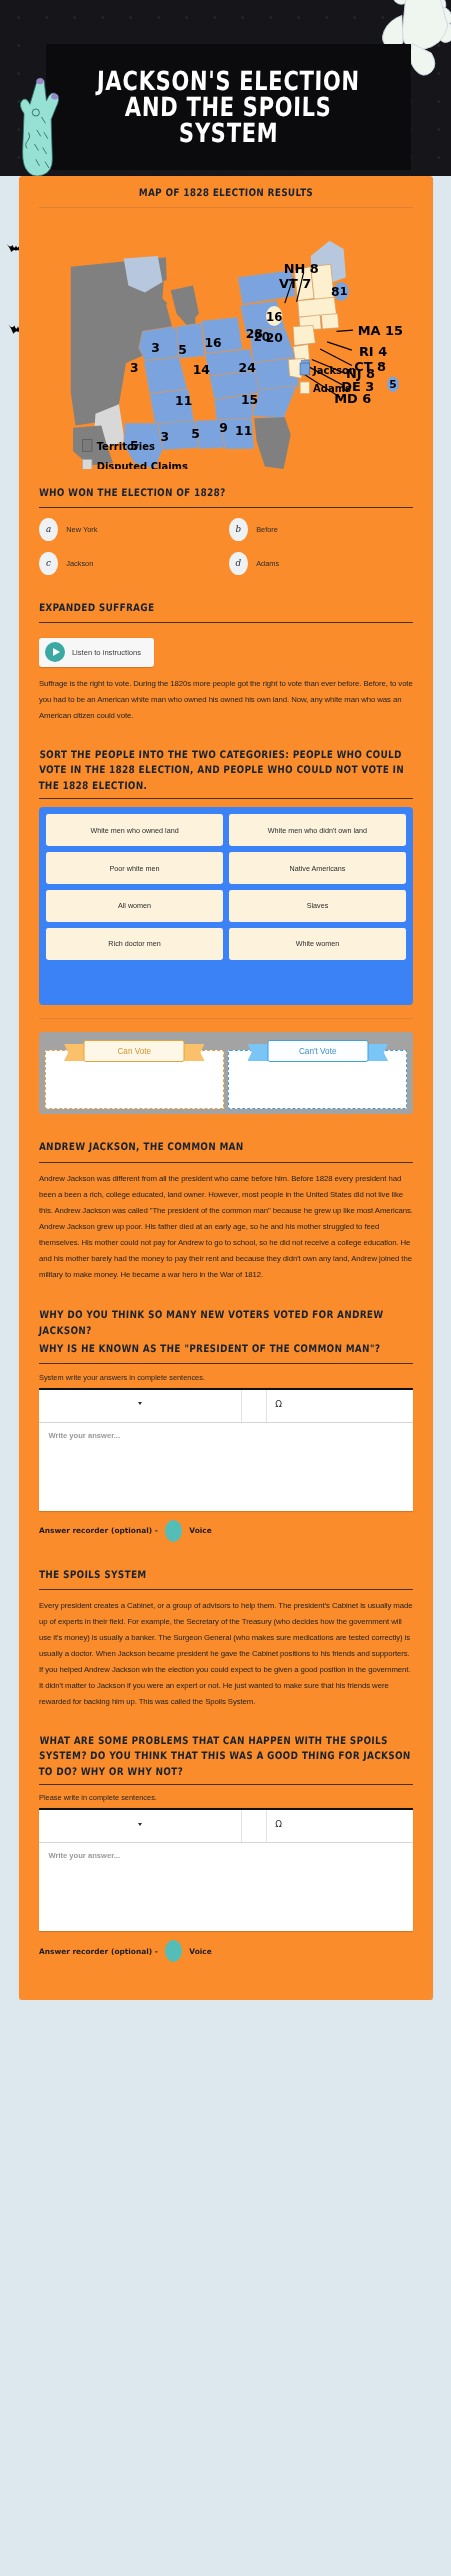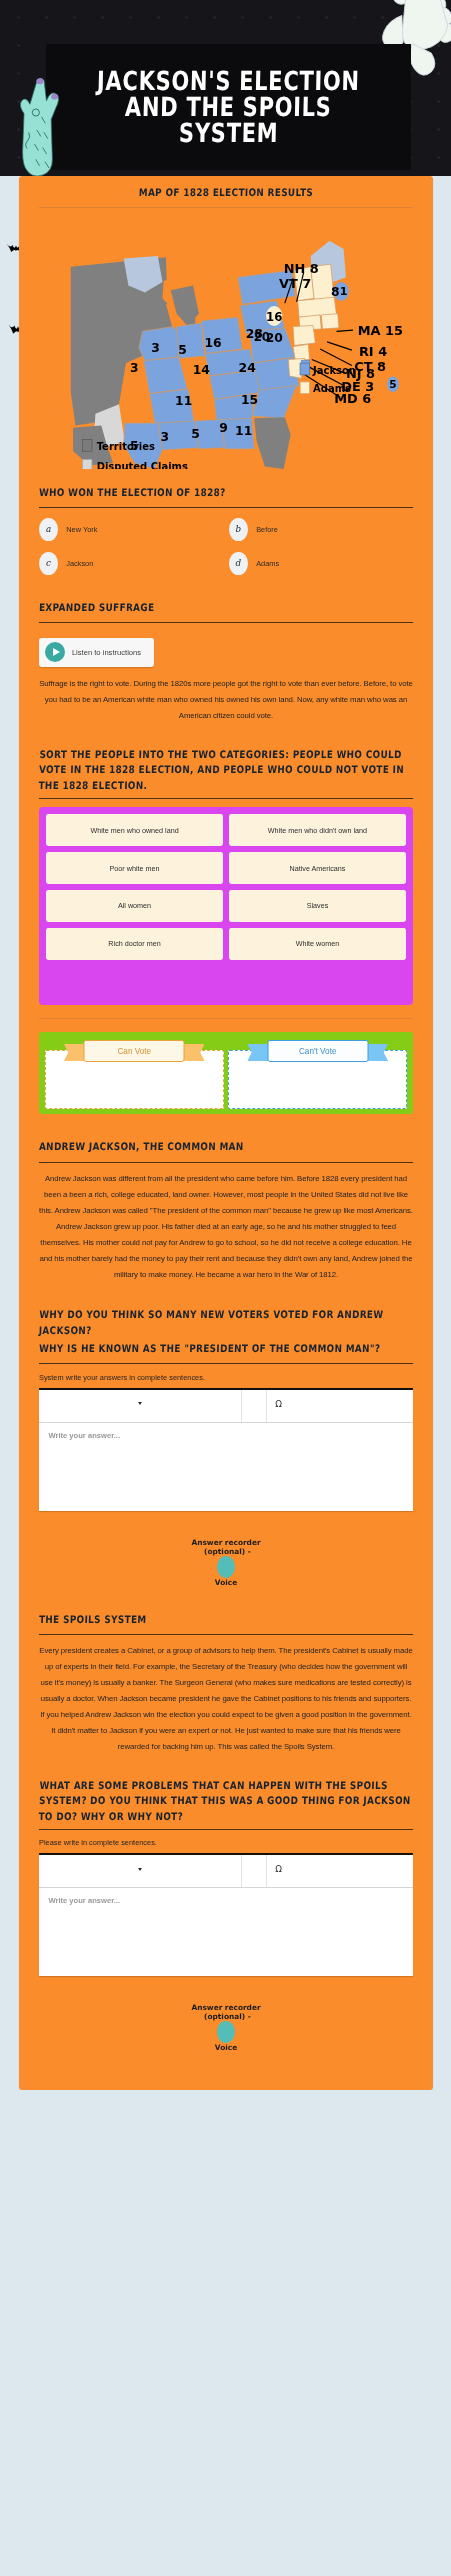--- a/index.html
+++ b/index.html
@@ -80,21 +80,20 @@
   }
   h2.section-title.center { text-align:center; transform-origin:center center; }
   .rule { height:1.2px; background:#2a2218; opacity:.85; margin:3.5px 0 8.2px 0; }
   .rule.light { background:#c9793a; opacity:.55; height:1.2px; }
 
   p.body-text {
     font-size:7.8px;
     line-height:2.05;
     color:#232323;
     letter-spacing:-0.1px;
-    text-align:center;
   }
 
   
   .map-wrap { position:relative; width:100%; height:253px; margin-top:2.4px; }
   .map-wrap svg { display:block; }
   .legend-txt {
     font-family:"DejaVu Sans", sans-serif;
     font-weight:bold;
     font-size:17px;
     fill:#000;
@@ -139,39 +138,39 @@
     content:""; display:block;
     border-left:7px solid #fff;
     border-top:4.7px solid transparent;
     border-bottom:4.7px solid transparent;
     margin-left:2.4px;
   }
   .audio-label { font-size:7.6px; color:#3d3d3d; }
 
   
   .tile-box {
-    background:#d946ef;
+    background:#3b82f6;
     border-radius:4.1px;
     padding:7px;
     margin-top:8.2px;
   }
   .tile-grid { display:grid; grid-template-columns:1fr 1fr; gap:5.9px; }
   .tile {
     background:#fdf3dd;
     border-radius:2.4px;
     min-height:32px;
     display:flex; align-items:center; justify-content:center;
     font-size:7.2px; color:#2b2b2b;
     text-align:center; padding:3.5px 4.7px;
   }
   .tile.empty { background:transparent; }
 
   
   .dropzone-box {
-    background:#84cc16;
+    background:#a3a3a3;
     border-radius:2.9px;
     padding:5.9px;
     margin-top:13px;
     display:grid; grid-template-columns:1fr 1fr; gap:4.7px;
   }
   .dz { position:relative; padding-top:11.8px; }
   .dz-area {
     border:1.2px dashed #e8a33c;
     border-radius:1.8px;
     height:59px;
@@ -232,22 +231,21 @@
   .omega { font-size:8.8px; color:#2b2b2b; font-family:"DejaVu Sans", sans-serif; margin-top:-3.5px; }
   .editor-body {
     min-height:88px;
     padding:8.2px 9.4px;
     font-size:7.6px;
     color:#9a9a9a;
     font-weight:bold;
   }
   .recorder-row {
     display:flex; align-items:center; gap:0;
-    margin-top:27px;
-    flex-direction:column;
+    margin-top:9px;
   }
   .rec-label {
     font-family:"DejaVu Sans", sans-serif;
     font-weight:bold;
     font-size:7.4px;
     color:#1b1b1b;
   }
   .rec-circle {
     width:17.6px; height:22.3px; border-radius:50%;
     background:#55bdb8; margin:0 7px;

